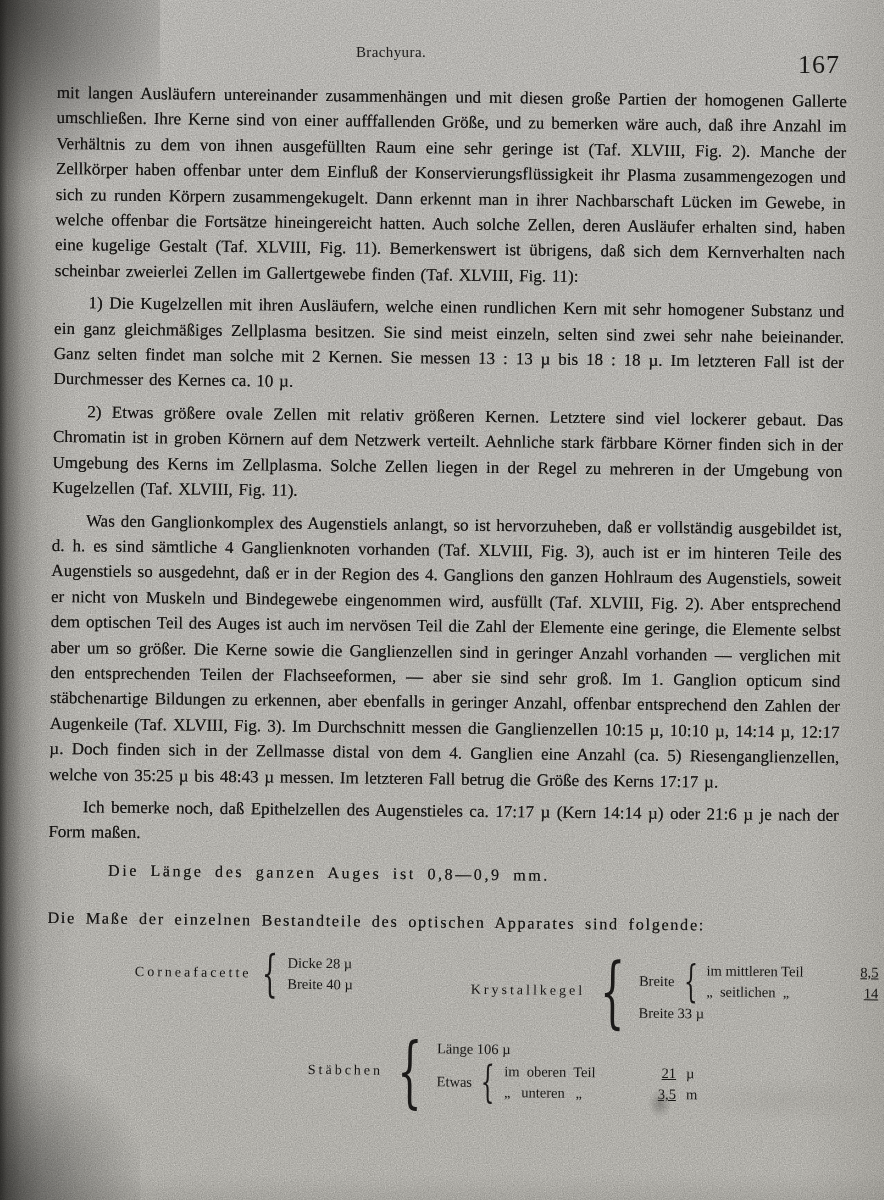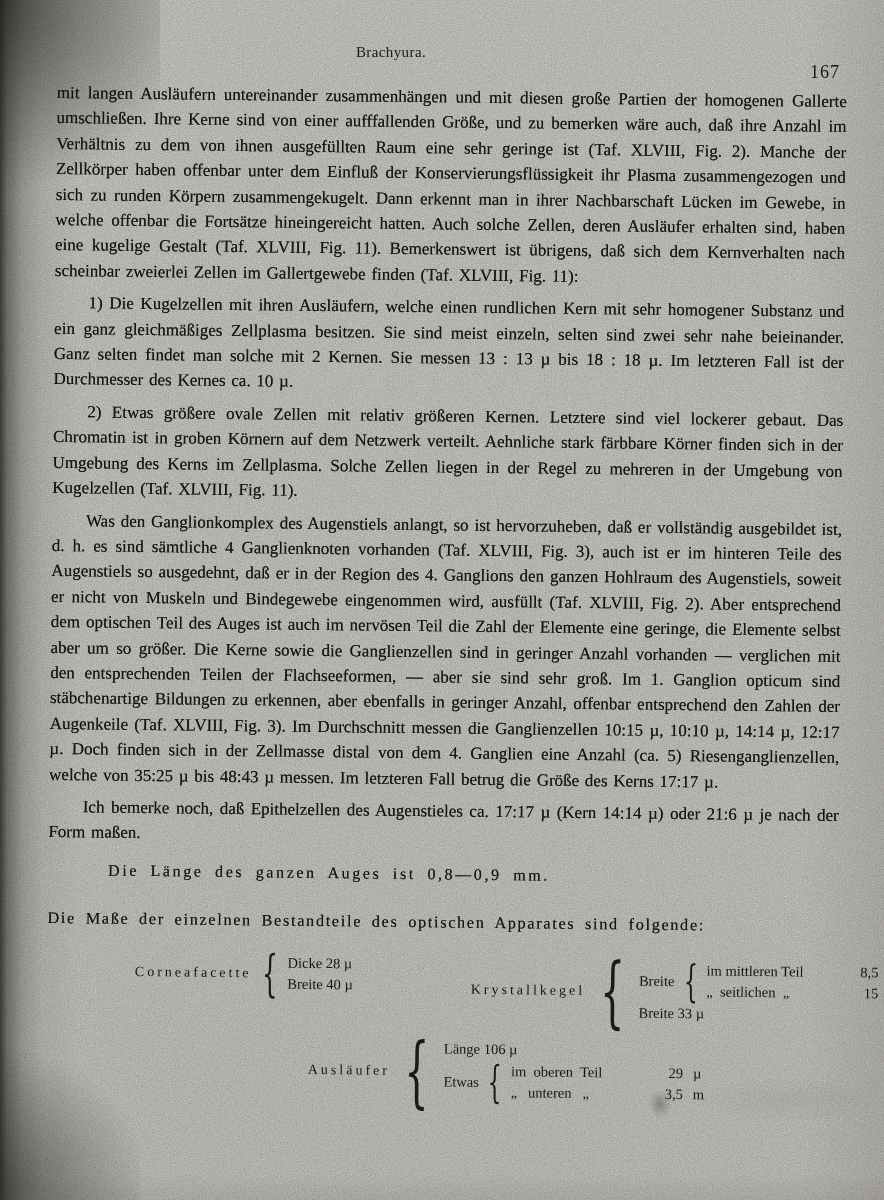--- a/index.html
+++ b/index.html
@@ -22,21 +22,21 @@
   .edge-bottom{position:absolute;left:0;bottom:0;width:884px;height:26px;
     background:linear-gradient(0deg,rgba(110,106,98,.12),rgba(110,106,98,0));}
   .smudge{position:absolute;left:648px;top:1090px;width:24px;height:28px;border-radius:50%;
     background:radial-gradient(ellipse at center,rgba(88,86,82,.40),rgba(88,86,82,0) 70%);}
   .patch{position:absolute;left:698px;top:1078px;width:182px;height:44px;
     background:radial-gradient(ellipse at center,rgba(150,146,138,.14),rgba(150,146,138,0) 75%);}
   .grain{position:absolute;left:0;top:0;width:884px;height:1200px;mix-blend-mode:multiply;opacity:.5;pointer-events:none;}
 
   .running-head{position:absolute;top:44px;left:0;width:708px;text-align:center;
     font-size:15px;letter-spacing:.4px;color:#262422;margin-left:37px;}
-  .page-number{position:absolute;top:62px;right:44px;font-size:18px;letter-spacing:1px;color:#1f1d1b;}
+  .page-number{position:absolute;top:50px;right:44px;font-size:26px;letter-spacing:1px;color:#1f1d1b;}
 
   .text-body{position:absolute;left:57px;top:80px;width:790px;
     transform:rotate(.65deg);transform-origin:0 0;}
   .para{margin:0;font-size:17px;line-height:25.4px;text-align:justify;
     word-spacing:1.5px;text-shadow:0 0 .5px rgba(25,23,20,.75);}
   .para.ind{text-indent:34px;margin-top:7px;}
   .spaced-line{margin:12px 0 0 0;font-size:16px;line-height:25px;text-indent:60px;
     letter-spacing:2.6px;word-spacing:5px;text-shadow:0 0 .4px rgba(25,23,20,.7);}
   .measures-heading{margin:24px 0 0 0;font-size:16.2px;line-height:24px;
     letter-spacing:1.7px;word-spacing:4px;white-space:nowrap;text-shadow:0 0 .4px rgba(25,23,20,.7);}
@@ -48,21 +48,21 @@
   .brace{font-family:"DejaVu Serif",serif;display:inline-block;line-height:1;
     transform:scaleX(.5);transform-origin:center;color:#232120;margin:0 2px;}
   .b2{font-size:50px;}
   .b3{font-size:78px;}
   .b2i{font-size:44px;}
   .mcol{font-size:14.5px;line-height:21px;white-space:nowrap;}
   .mrow{display:flex;align-items:center;}
   .subcol{width:208px;}
   .subrow{display:flex;align-items:baseline;}
   .subrow .t{flex:1;white-space:pre;}
-  .subrow .v{width:34px;text-align:right;white-space:pre;}
+  .subrow .v{width:34px;text-align:right;white-space:pre;text-decoration:underline;}
   .subrow .u{width:26px;padding-left:10px;}
   .kr{margin-left:118px;}
 </style>
 </head>
 <body>
 
 <div class="page">
 
   <div class="edge-left"></div>
   <div class="corner-tl"></div>
@@ -103,44 +103,44 @@
             <span>Breite</span>
             <span class="brace b2i">{</span>
             <div class="subcol">
               <div class="subrow">
                 <span class="t">im mittleren Teil</span>
                 <span class="v">8,5</span>
                 <span class="u">µ</span>
               </div>
               <div class="subrow">
                 <span class="t">„  seitlichen  „</span>
-                <span class="v">15</span>
+                <span class="v">14</span>
                 <span class="u">µ</span>
               </div>
             </div>
           </div>
           <div>Breite 33 µ</div>
         </div>
       </div>
 
     </div>
 
     <div class="meas-row2">
       <div class="meas-group">
-        <span class="mlabel">Ausläufer</span>
+        <span class="mlabel">Stäbchen</span>
         <span class="brace b3">{</span>
         <div class="mcol">
           <div>Länge 106 µ</div>
           <div class="mrow">
             <span>Etwas</span>
             <span class="brace b2i">{</span>
             <div class="subcol">
               <div class="subrow">
                 <span class="t">im  oberen  Teil</span>
-                <span class="v">29</span>
+                <span class="v">21</span>
                 <span class="u">µ</span>
               </div>
               <div class="subrow">
                 <span class="t">„   unteren   „</span>
                 <span class="v">3,5</span>
                 <span class="u">m</span>
               </div>
             </div>
           </div>
         </div>

